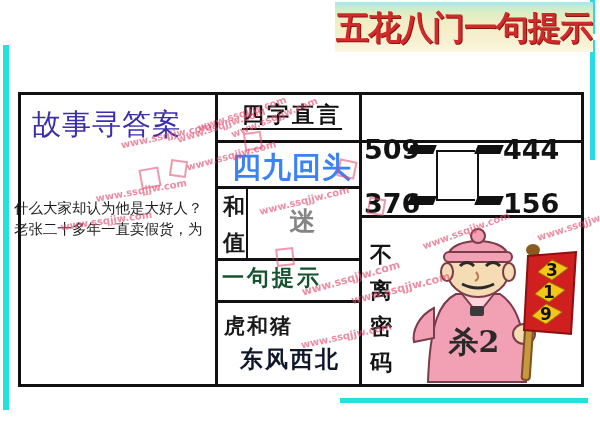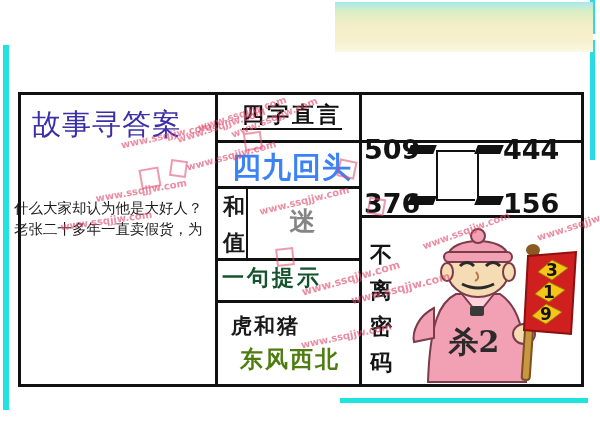--- a/index.html
+++ b/index.html
@@ -100,25 +100,25 @@
   .mid-head2{
     position:absolute;left:222px;top:262px;width:150px;height:30px;
     font-size:22px;font-weight:bold;color:#14532d;
     font-family:"DejaVu Serif","Liberation Serif",serif;
     letter-spacing:3px;white-space:nowrap;line-height:30px;
   }
   .tip1{
     position:absolute;left:224px;top:312px;width:140px;height:28px;
     font-size:21px;font-weight:bold;color:#1a1a1a;
     font-family:"DejaVu Serif","Liberation Serif",serif;
-    letter-spacing:2px;white-space:nowrap;line-height:28px;margin-left:7px;
+    letter-spacing:2px;white-space:nowrap;line-height:28px;
   }
   .tip2{
     position:absolute;left:240px;top:344px;width:140px;height:30px;
-    font-size:23px;font-weight:bold;color:#4d7c0f;
+    font-size:23px;font-weight:bold;color:#0f172a;
     font-family:"DejaVu Serif","Liberation Serif",serif;
     letter-spacing:2px;white-space:nowrap;line-height:30px;
   }
 
   
   .right-head{
     position:absolute;left:372px;top:100px;width:210px;height:28px;
     text-align:center;font-size:22px;font-weight:bold;color:#111;
     font-family:"DejaVu Serif","Liberation Serif",serif;
     letter-spacing:3px;white-space:nowrap;line-height:28px;
@@ -165,20 +165,21 @@
 <body>
 
 <div id="root">
 
   <div class="cyan-left"></div>
   <div class="cyan-bottom"></div>
   <div class="cyan-right-top"></div>
   <div class="cyan-right"></div>
 
   <div class="banner"></div>
+  <div class="banner-text">五花八门一句提示</div>
 
 
 
   <div class="grid"></div>
 
   <div class="vline" style="left:215px;top:92px;width:3px;height:295px;"></div>
 
   <div class="vline" style="left:359px;top:92px;width:3px;height:295px;"></div>
 
   <div class="hline" style="left:215px;top:140px;width:147px;height:3px;"></div>

